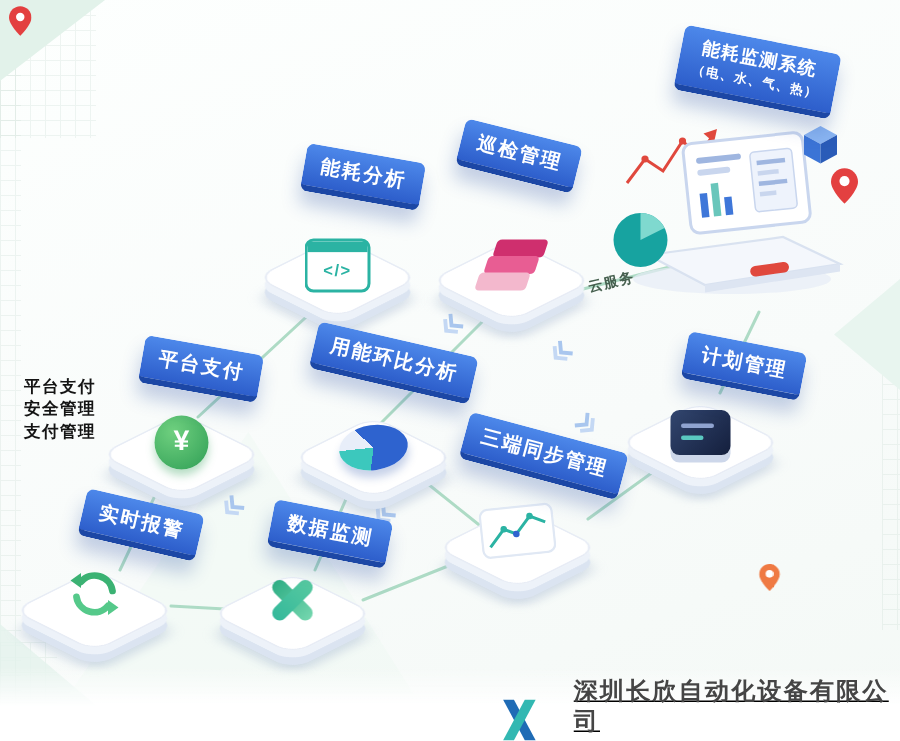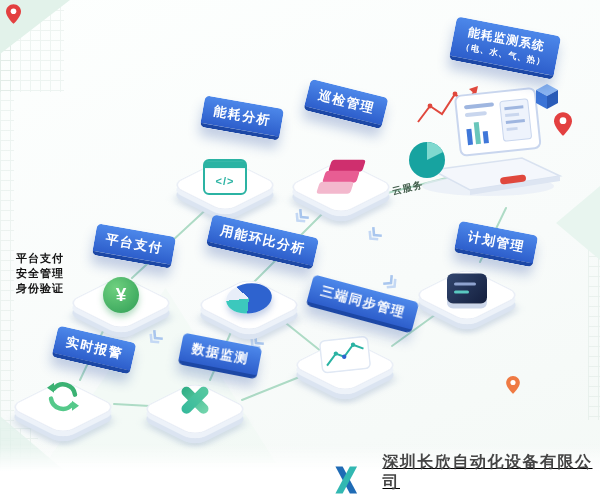--- a/index.html
+++ b/index.html
@@ -114,21 +114,21 @@
   <svg class="chev" style="left:248px;top:336px;transform:rotate(45deg);" width="16" height="14" viewBox="0 0 16 14">
       <polyline points="2,2 8,7 14,2" fill="none" stroke="#a9c6ee" stroke-width="2.6"></polyline>
       <polyline points="2,7 8,12 14,7" fill="none" stroke="#c4d8f4" stroke-width="2.6"></polyline>
     </svg>
 
   <div class="cloud" style="left:392px;top:182px;">云服务</div>
 
   <div class="note">
     <div>平台支付</div>
     <div>安全管理</div>
-    <div>身份验证</div>
+    <div>支付管理</div>
   </div>
 
   <div class="banner" style="left:202px;top:102px;transform:rotate(10deg);"><span>能耗分析</span></div>
   <div class="platform" style="left:170px;top:150px;">
     <div class="slab sh"></div>
     <div class="slab s2"></div>
     <div class="slab s1"></div>
     <div class="slab s0"></div>
     <div class="p-icon">
         <div class="ic-win">

